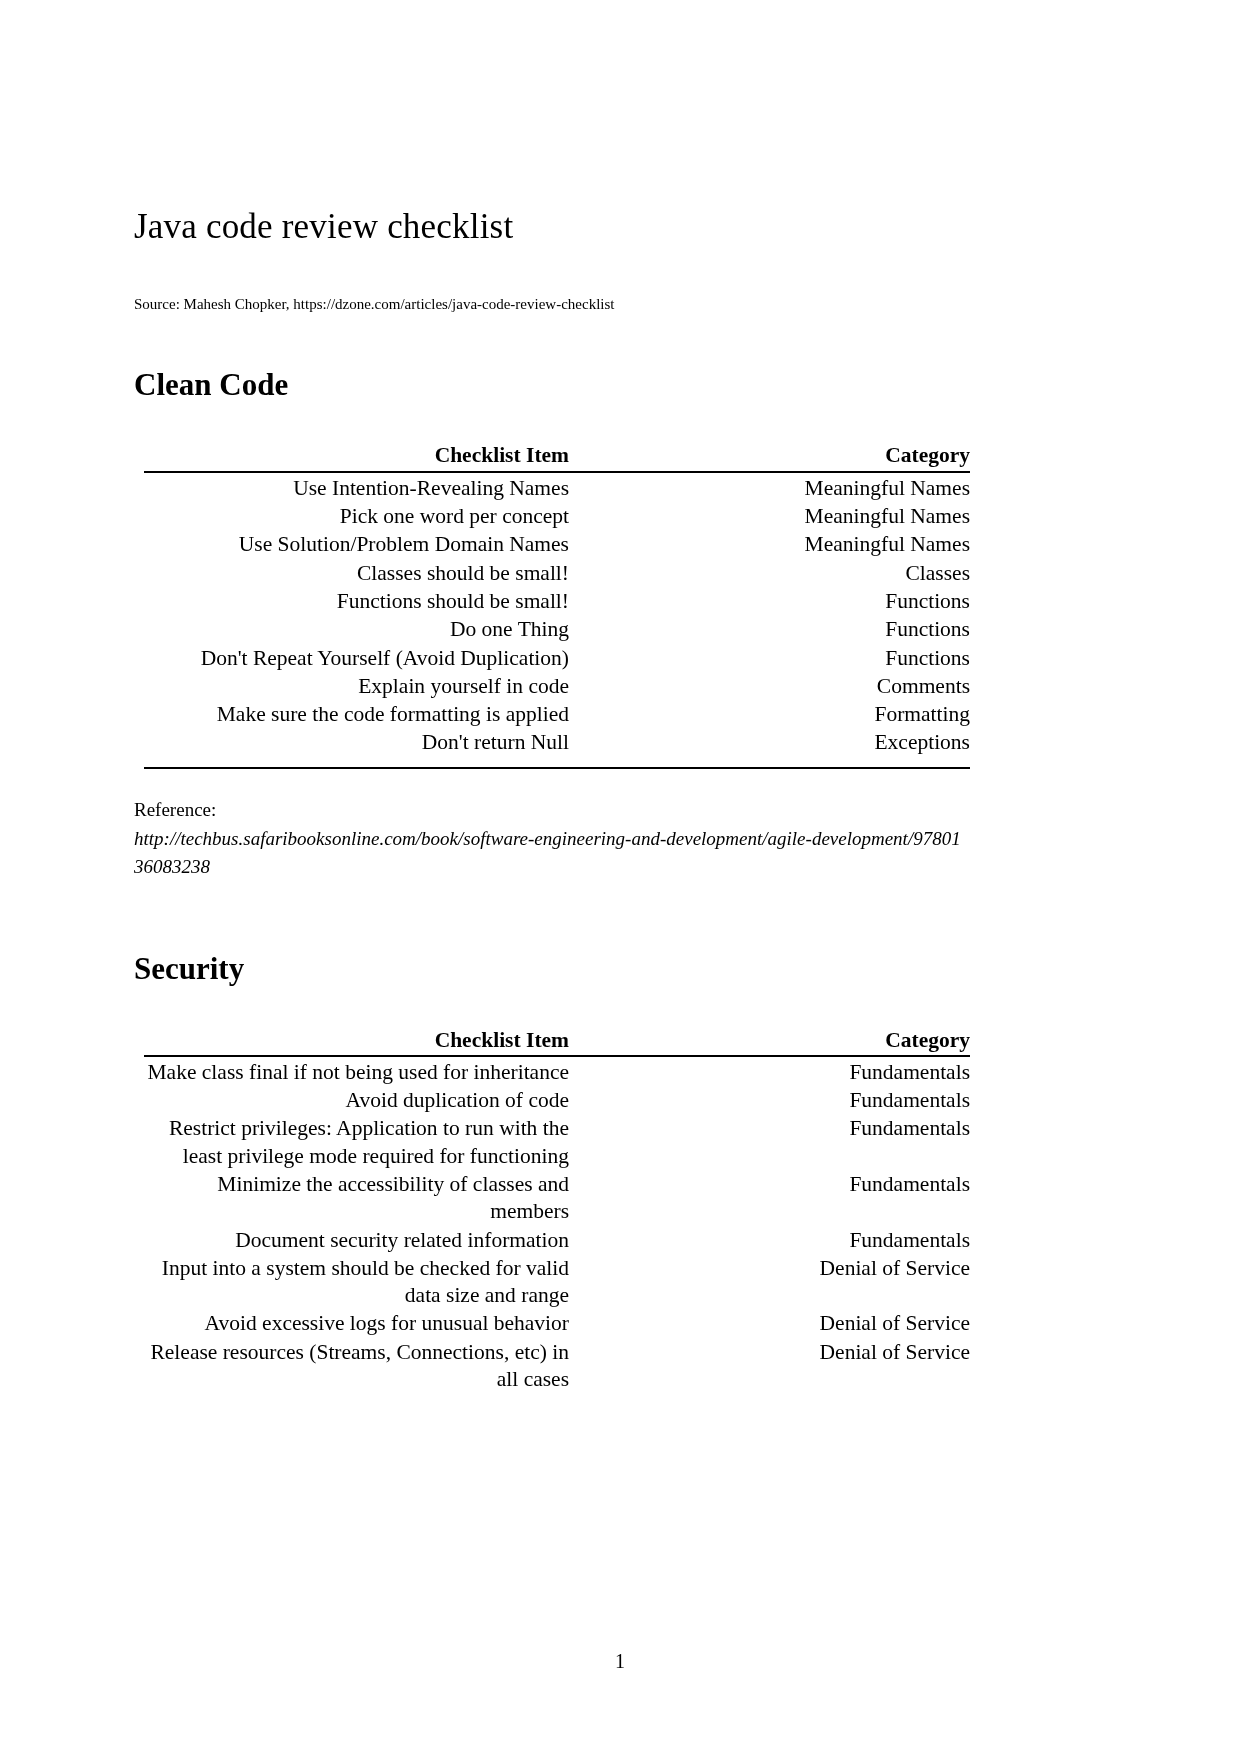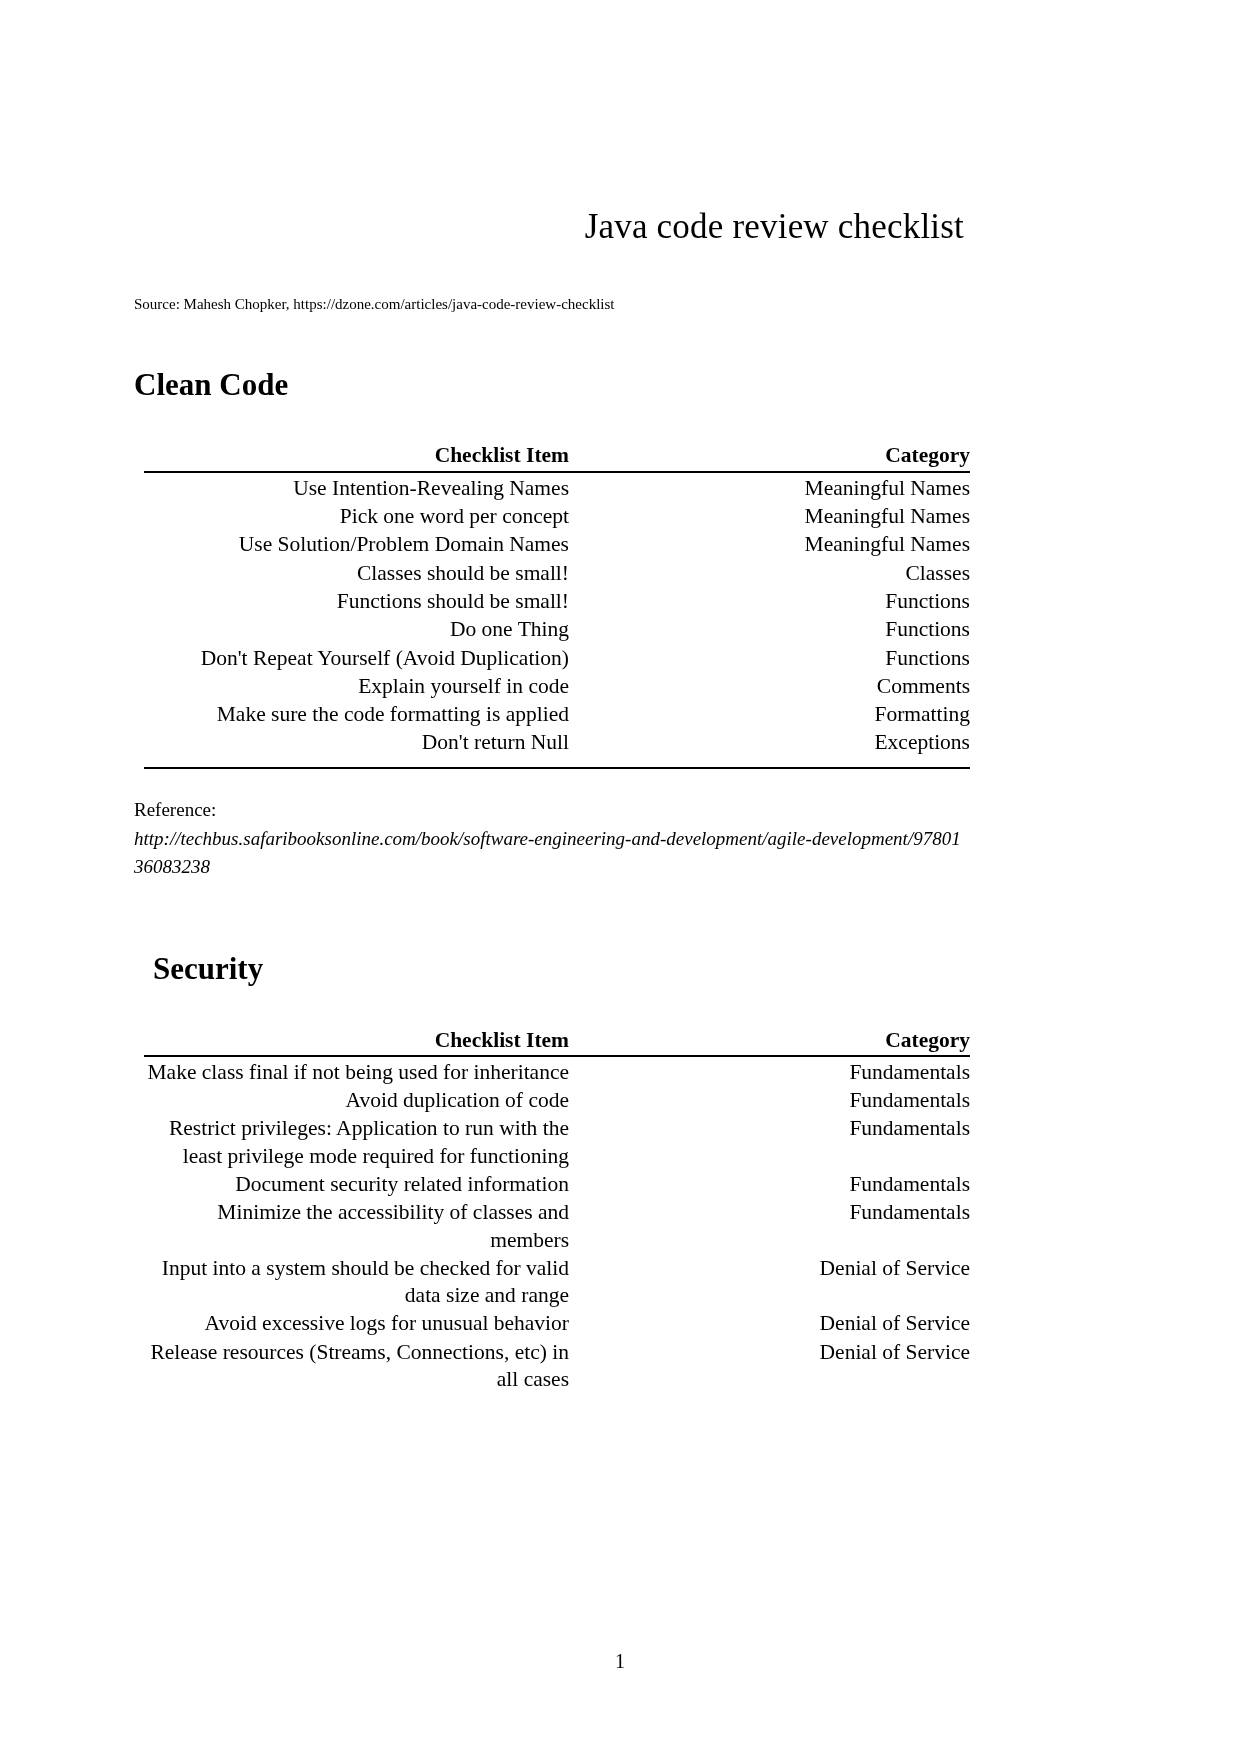--- a/index.html
+++ b/index.html
@@ -20,21 +20,21 @@
     overflow: hidden;
   }
   .content {
     position: absolute;
     left: 134px;
     top: 0;
     width: 830px;
   }
 
   .doc-title {
-    text-align: right;
+    text-align: left;
     font-size: 35px;
     font-weight: normal;
     letter-spacing: 0.2px;
     margin: 0;
     padding-top: 206px;
     line-height: 1.2;
   }
 
   .source-line {
     font-size: 15px;
@@ -43,21 +43,21 @@
     white-space: nowrap;
   }
 
   .section-heading {
     font-size: 31px;
     font-weight: bold;
     margin: 0;
     line-height: 1.2;
   }
   .section-clean-code { margin-top: 52px; }
-  .section-security  { margin-top: 68px; margin-left: 19px; }
+  .section-security  { margin-top: 68px; }
 
   table.checklist {
     border-collapse: collapse;
     width: 826px;
     margin-top: 31px;
     margin-left: 10px;
     table-layout: fixed;
   }
   table.checklist .rule-top td {
     border-top: 2.2px solid #000;
@@ -229,25 +229,25 @@
         </tr>
         <tr>
           <td>Avoid duplication of code</td>
           <td>Fundamentals</td>
         </tr>
         <tr>
           <td>Restrict privileges: Application to run with the least privilege mode required for functioning</td>
           <td>Fundamentals</td>
         </tr>
         <tr>
+          <td>Minimize the accessibility of classes and members</td>
+          <td>Fundamentals</td>
+        </tr>
+        <tr>
           <td>Document security related information</td>
-          <td>Fundamentals</td>
-        </tr>
-        <tr>
-          <td>Minimize the accessibility of classes and members</td>
           <td>Fundamentals</td>
         </tr>
         <tr>
           <td>Input into a system should be checked for valid data size and range</td>
           <td>Denial of Service</td>
         </tr>
         <tr>
           <td>Avoid excessive logs for unusual behavior</td>
           <td>Denial of Service</td>
         </tr>

